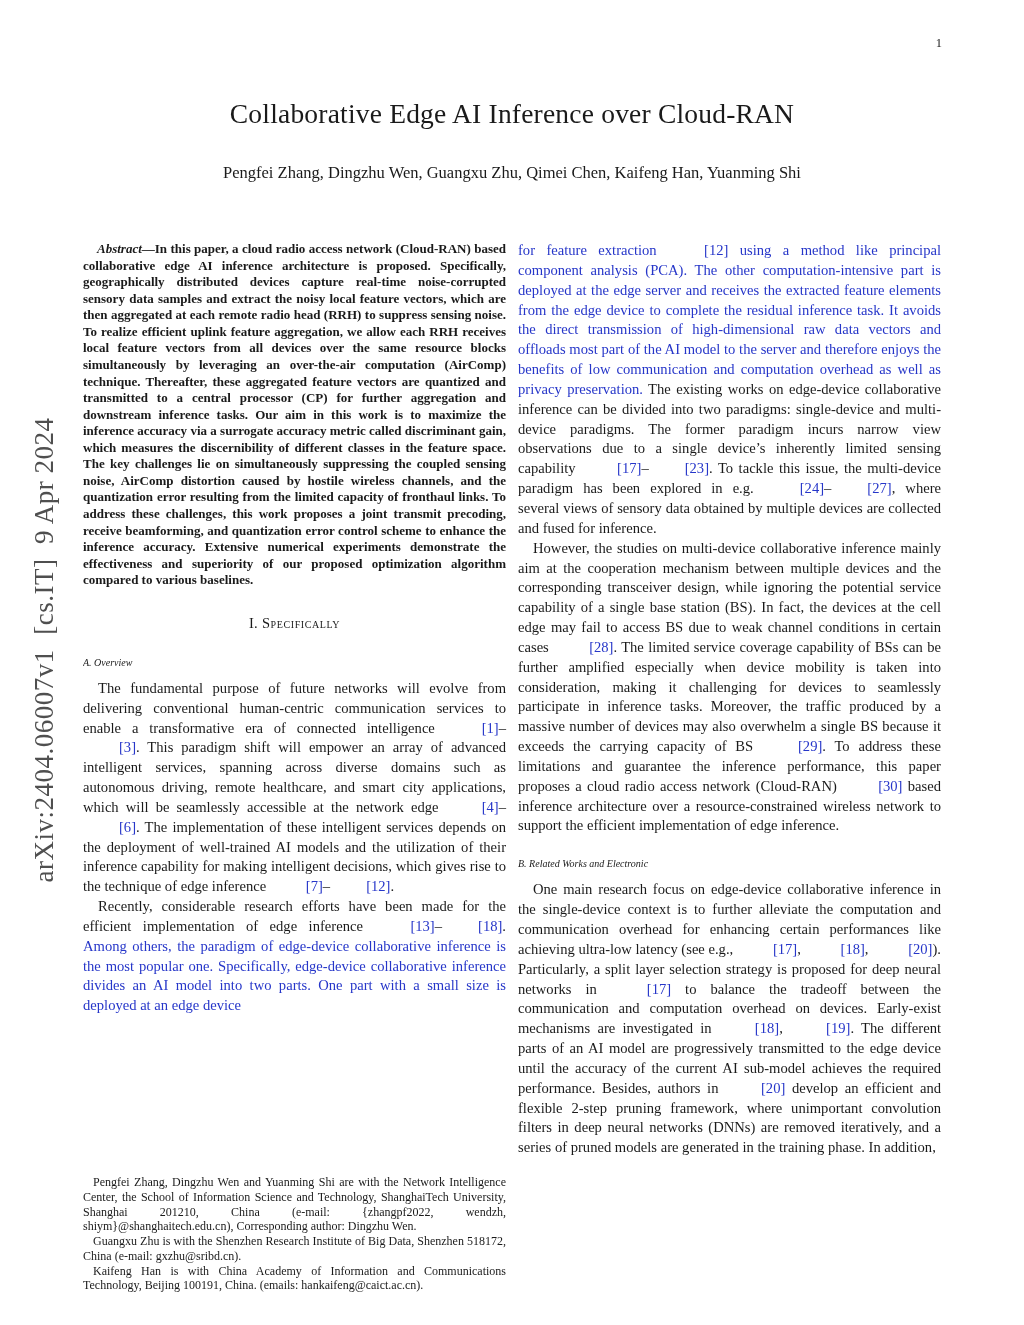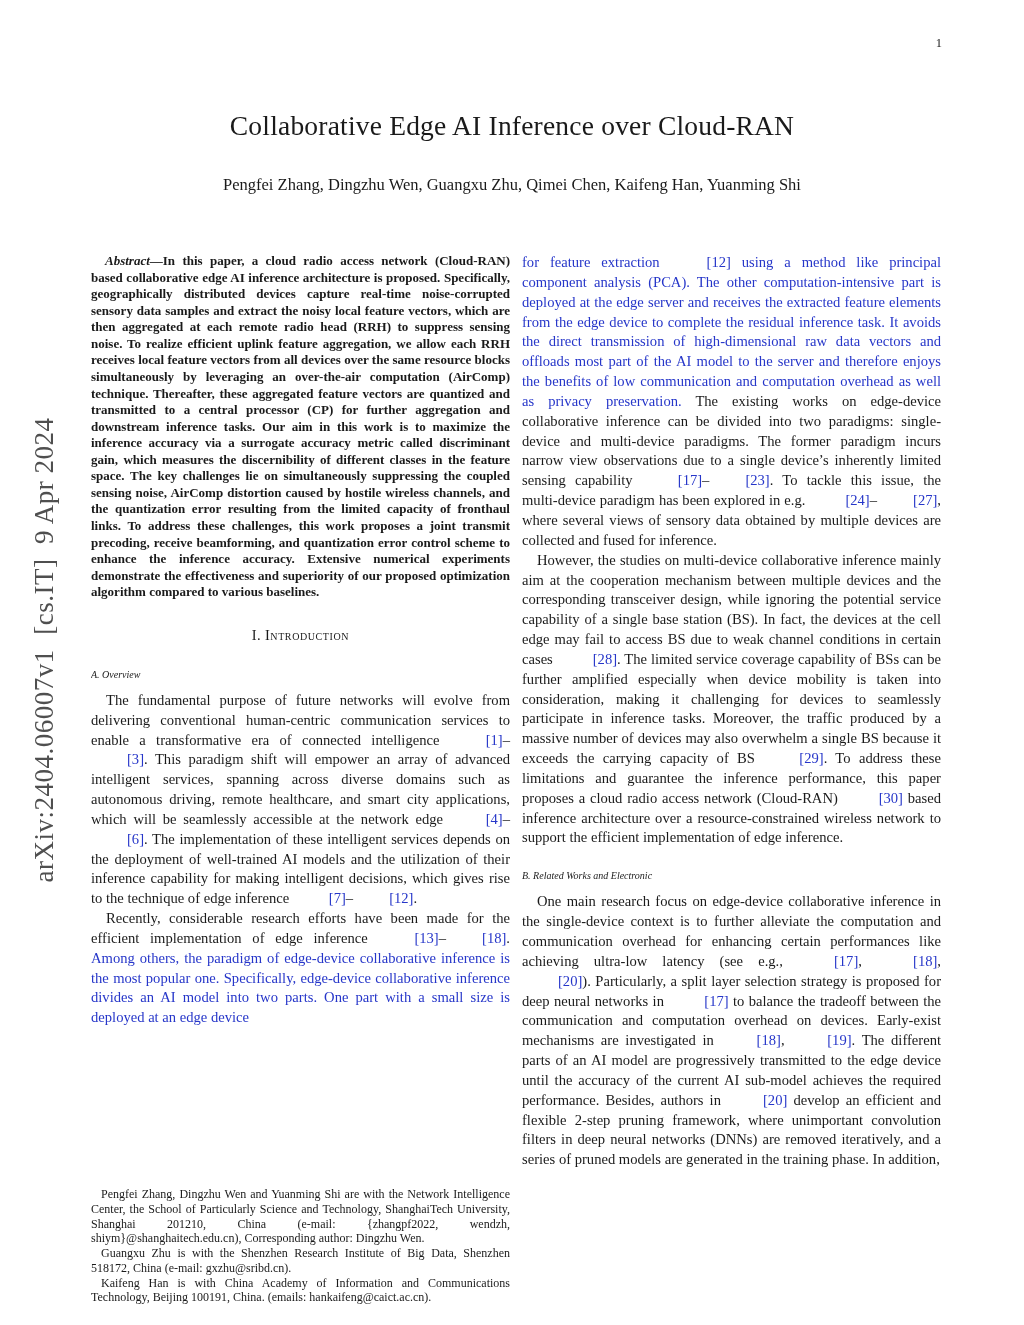--- a/index.html
+++ b/index.html
@@ -14,31 +14,31 @@
     position:absolute; top:36px; right:82px;
     font-size:12.5px;
   }
   .arxiv-sidebar {
     position:absolute; left:44px; top:650px;
     transform:translate(-50%,-50%) rotate(-90deg);
     white-space:pre;
     font-size:27px; color:var(--watermark-color,#4f4f4f);
     letter-spacing:0.5px;
   }
-  .paper { position:absolute; left:83px; top:16px; width:858px; }
+  .paper { position:absolute; left:83px; top:4px; width:858px; }
   .title {
     margin-top:94px; text-align:center;
     font-size:27.5px; font-weight:400; letter-spacing:0.2px;
   }
   .authors {
     margin-top:33px; text-align:center;
     font-size:16.5px;
   }
   .columns {
-    margin-top:58px; display:flex; gap:12px; height:1052px; overflow:hidden;margin-left:8px;
+    margin-top:58px; display:flex; gap:12px; height:1052px; overflow:hidden;
   }
   .col { flex:1; min-width:0; }
   .col-left { display:flex; flex-direction:column; }
   .abstract {
     font-size:13px; line-height:1.275; font-weight:700;
     text-align:justify; text-indent:14px;
     hyphens:auto;
   }
   .section-heading {
     margin:26px 0 15px; text-align:center;
@@ -72,29 +72,29 @@
 
 <div class="paper">
   <h1 class="title">Collaborative Edge AI Inference over Cloud-RAN</h1>
   <div class="authors">Pengfei Zhang, Dingzhu Wen, Guangxu Zhu, Qimei Chen, Kaifeng Han, Yuanming Shi</div>
 
   <div class="columns">
 
     <div class="col col-left">
       <p class="abstract"><span class="italic">Abstract</span><span>—In this paper, a cloud radio access network (Cloud-RAN) based collaborative edge AI inference architecture is proposed. Specifically, geographically distributed devices capture real-time noise-corrupted sensory data samples and extract the noisy local feature vectors, which are then aggregated at each remote radio head (RRH) to suppress sensing noise. To realize efficient uplink feature aggregation, we allow each RRH receives local feature vectors from all devices over the same resource blocks simultaneously by leveraging an over-the-air computation (AirComp) technique. Thereafter, these aggregated feature vectors are quantized and transmitted to a central processor (CP) for further aggregation and downstream inference tasks. Our aim in this work is to maximize the inference accuracy via a surrogate accuracy metric called discriminant gain, which measures the discernibility of different classes in the feature space. The key challenges lie on simultaneously suppressing the coupled sensing noise, AirComp distortion caused by hostile wireless channels, and the quantization error resulting from the limited capacity of fronthaul links. To address these challenges, this work proposes a joint transmit precoding, receive beamforming, and quantization error control scheme to enhance the inference accuracy. Extensive numerical experiments demonstrate the effectiveness and superiority of our proposed optimization algorithm compared to various baselines.</span></p>
 
-      <h2 class="section-heading"><span>I.</span><span class="sc">Introduction</span></h2>
+      <h2 class="section-heading"><span>I.</span><span class="sc">Specifically</span></h2>
 
       <h3 class="subsection-heading">A. Overview</h3>
 
       <p class="body-para indent"><span>The fundamental purpose of future networks will evolve from delivering conventional human-centric communication services to enable a transformative era of connected intelligence </span><span class="cite">[1]</span><span>–</span><span class="cite">[3]</span><span>. This paradigm shift will empower an array of advanced intelligent services, spanning across diverse domains such as autonomous driving, remote healthcare, and smart city applications, which will be seamlessly accessible at the network edge </span><span class="cite">[4]</span><span>–</span><span class="cite">[6]</span><span>. The implementation of these intelligent services depends on the deployment of well-trained AI models and the utilization of their inference capability for making intelligent decisions, which gives rise to the technique of edge inference </span><span class="cite">[7]</span><span>–</span><span class="cite">[12]</span><span>.</span></p>
       <p class="body-para indent"><span>Recently, considerable research efforts have been made for the efficient implementation of edge inference </span><span class="cite">[13]</span><span>–</span><span class="cite">[18]</span><span>. </span><span class="blue">Among others, the paradigm of edge-device collaborative inference is the most popular one. Specifically, edge-device collaborative inference divides an AI model into two parts. One part with a small size is deployed at an edge device</span></p>
 
       <div class="footnotes">
-        <p class="footnote">Pengfei Zhang, Dingzhu Wen and Yuanming Shi are with the Network Intelligence Center, the School of Particularly Science and Technology, ShanghaiTech University, Shanghai 201210, China (e-mail: {zhangpf2022, wendzh, shiym}@shanghaitech.edu.cn), Corresponding author: Dingzhu Wen.</p>
+        <p class="footnote">Pengfei Zhang, Dingzhu Wen and Yuanming Shi are with the Network Intelligence Center, the School of Information Science and Technology, ShanghaiTech University, Shanghai 201210, China (e-mail: {zhangpf2022, wendzh, shiym}@shanghaitech.edu.cn), Corresponding author: Dingzhu Wen.</p>
         <p class="footnote">Guangxu Zhu is with the Shenzhen Research Institute of Big Data, Shenzhen 518172, China (e-mail: gxzhu@sribd.cn).</p>
         <p class="footnote">Kaifeng Han is with China Academy of Information and Communications Technology, Beijing 100191, China. (emails: hankaifeng@caict.ac.cn).</p>
       </div>
     </div>
 
     <div class="col col-right">
       <p class="body-para"><span class="blue">for feature extraction </span><span class="cite">[12]</span><span class="blue"> using a method like principal component analysis (PCA). The other computation-intensive part is deployed at the edge server and receives the extracted feature elements from the edge device to complete the residual inference task. It avoids the direct transmission of high-dimensional raw data vectors and offloads most part of the AI model to the server and therefore enjoys the benefits of low communication and computation overhead as well as privacy preservation.</span><span> The existing works on edge-device collaborative inference can be divided into two paradigms: single-device and multi-device paradigms. The former paradigm incurs narrow view observations due to a single device’s inherently limited sensing capability </span><span class="cite">[17]</span><span>–</span><span class="cite">[23]</span><span>. To tackle this issue, the multi-device paradigm has been explored in e.g. </span><span class="cite">[24]</span><span>–</span><span class="cite">[27]</span><span>, where several views of sensory data obtained by multiple devices are collected and fused for inference.</span></p>
       <p class="body-para indent"><span>However, the studies on multi-device collaborative inference mainly aim at the cooperation mechanism between multiple devices and the corresponding transceiver design, while ignoring the potential service capability of a single base station (BS). In fact, the devices at the cell edge may fail to access BS due to weak channel conditions in certain cases </span><span class="cite">[28]</span><span>. The limited service coverage capability of BSs can be further amplified especially when device mobility is taken into consideration, making it challenging for devices to seamlessly participate in inference tasks. Moreover, the traffic produced by a massive number of devices may also overwhelm a single BS because it exceeds the carrying capacity of BS </span><span class="cite">[29]</span><span>. To address these limitations and guarantee the inference performance, this paper proposes a cloud radio access network (Cloud-RAN) </span><span class="cite">[30]</span><span> based inference architecture over a resource-constrained wireless network to support the efficient implementation of edge inference.</span></p>
 
       <h3 class="subsection-heading spaced">B. Related Works and Electronic</h3>

